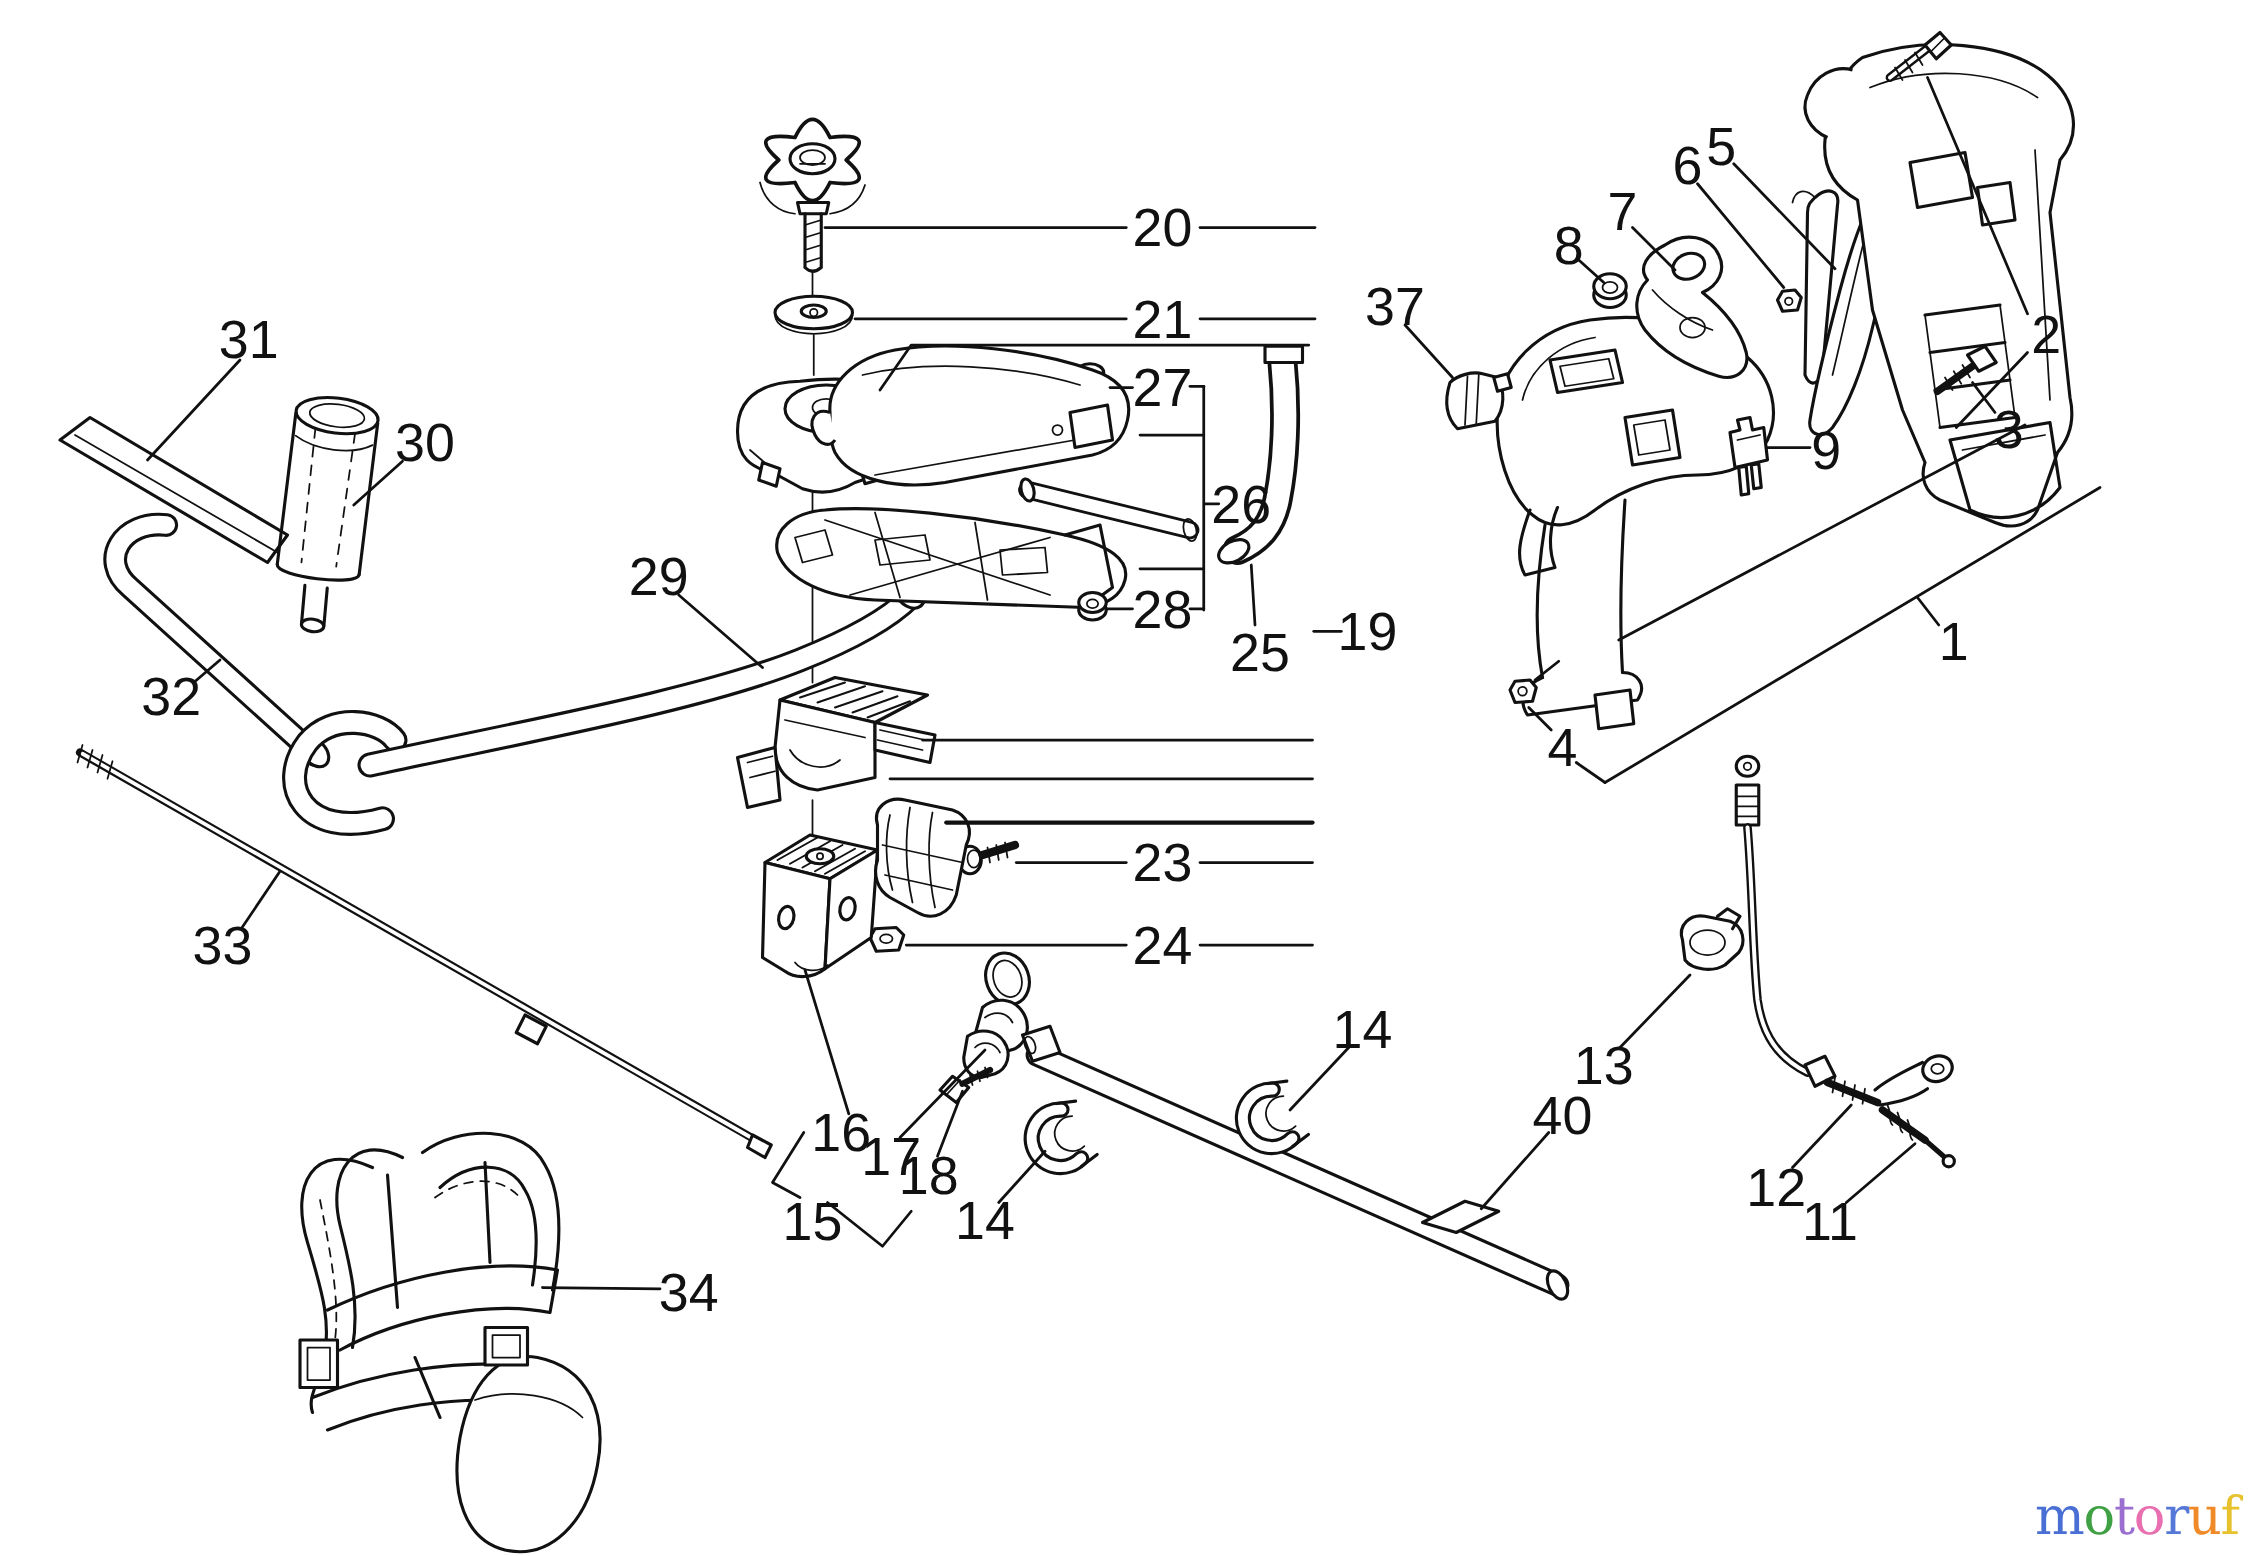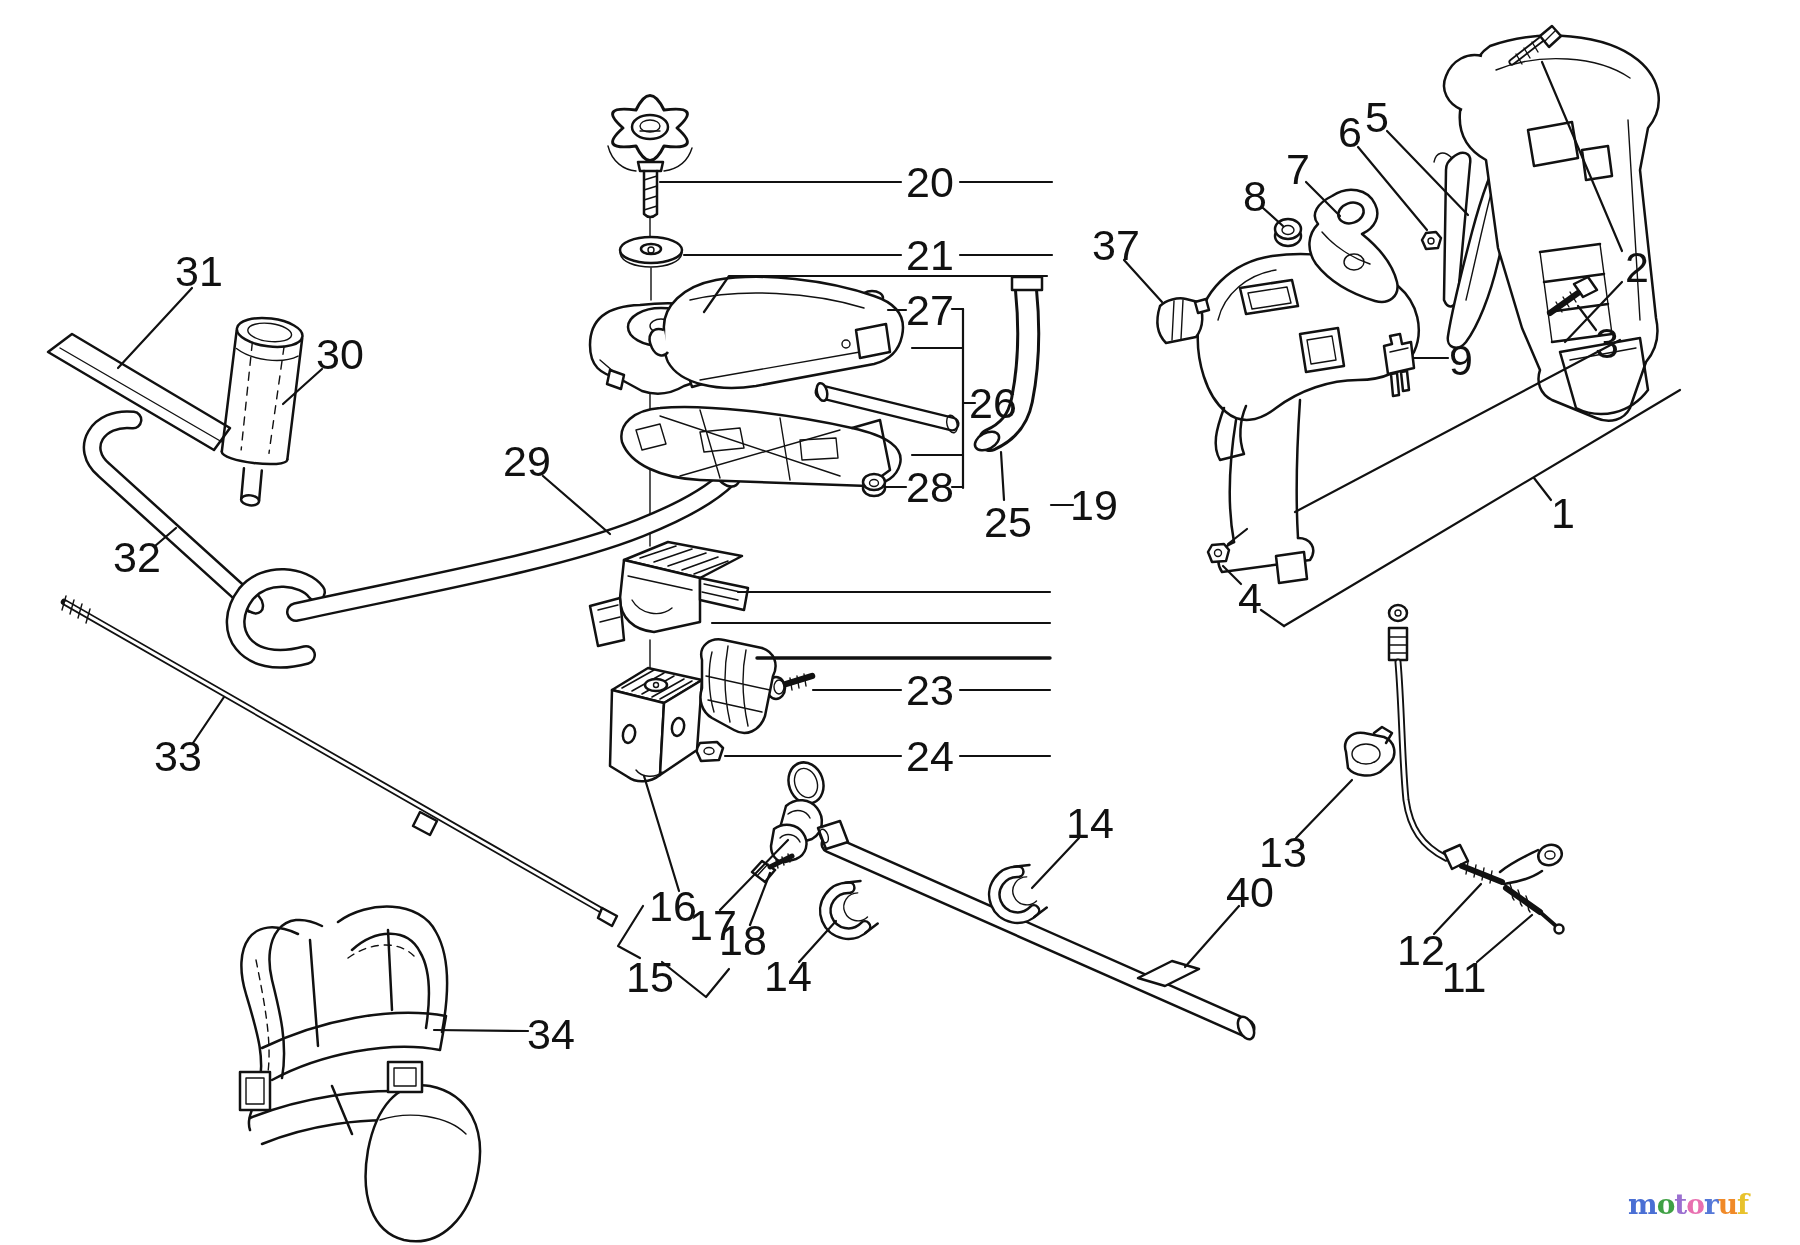--- a/index.html
+++ b/index.html
@@ -13,21 +13,21 @@
   .thin{ stroke-width:1.4; }
   .hat { stroke-width:1.6; }
   .callout-text {
     font-family:"Liberation Sans", sans-serif; font-size:43px; fill:#111;
     text-anchor:middle;
   }
   .ld  { fill:none; stroke:#111; stroke-width:2.2; stroke-linecap:round; stroke-linejoin:round; }
   .sline { fill:none; stroke:#111; stroke-linecap:round; stroke-linejoin:round; }
   #watermark {
     position:absolute; left:1628px; top:1188px; width:172px; height:52px;
-    font-family:"DejaVu Serif", serif; font-weight:bold; font-size:28px;
+    font-family:"DejaVu Serif", serif; font-weight:normal; font-size:42px;
     letter-spacing:-1px; white-space:nowrap; user-select:none;
   }
 </style>
 </head>
 <body>
 
 <div id="stage">
   <svg id="canvas" width="1800" height="1245" viewBox="0 0 1800 1245">
 
     <g>

